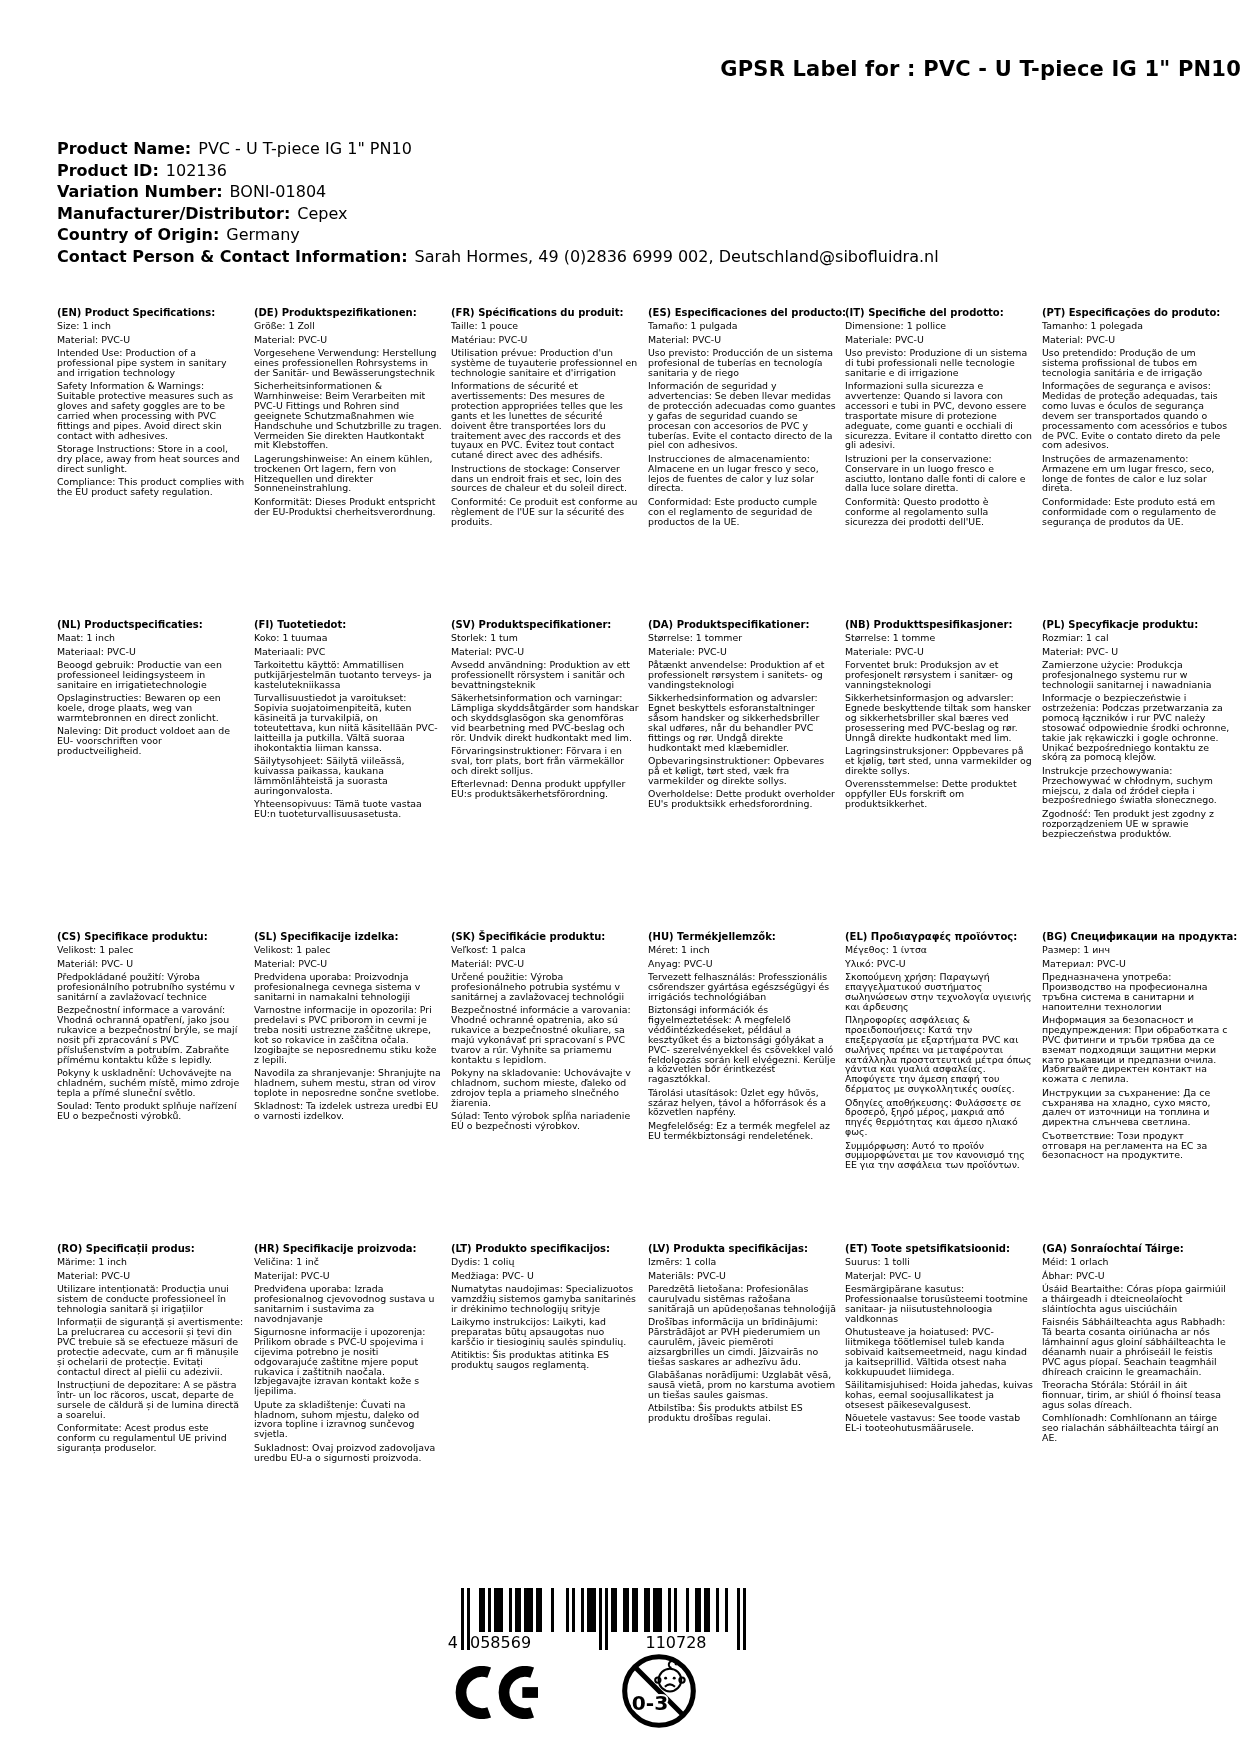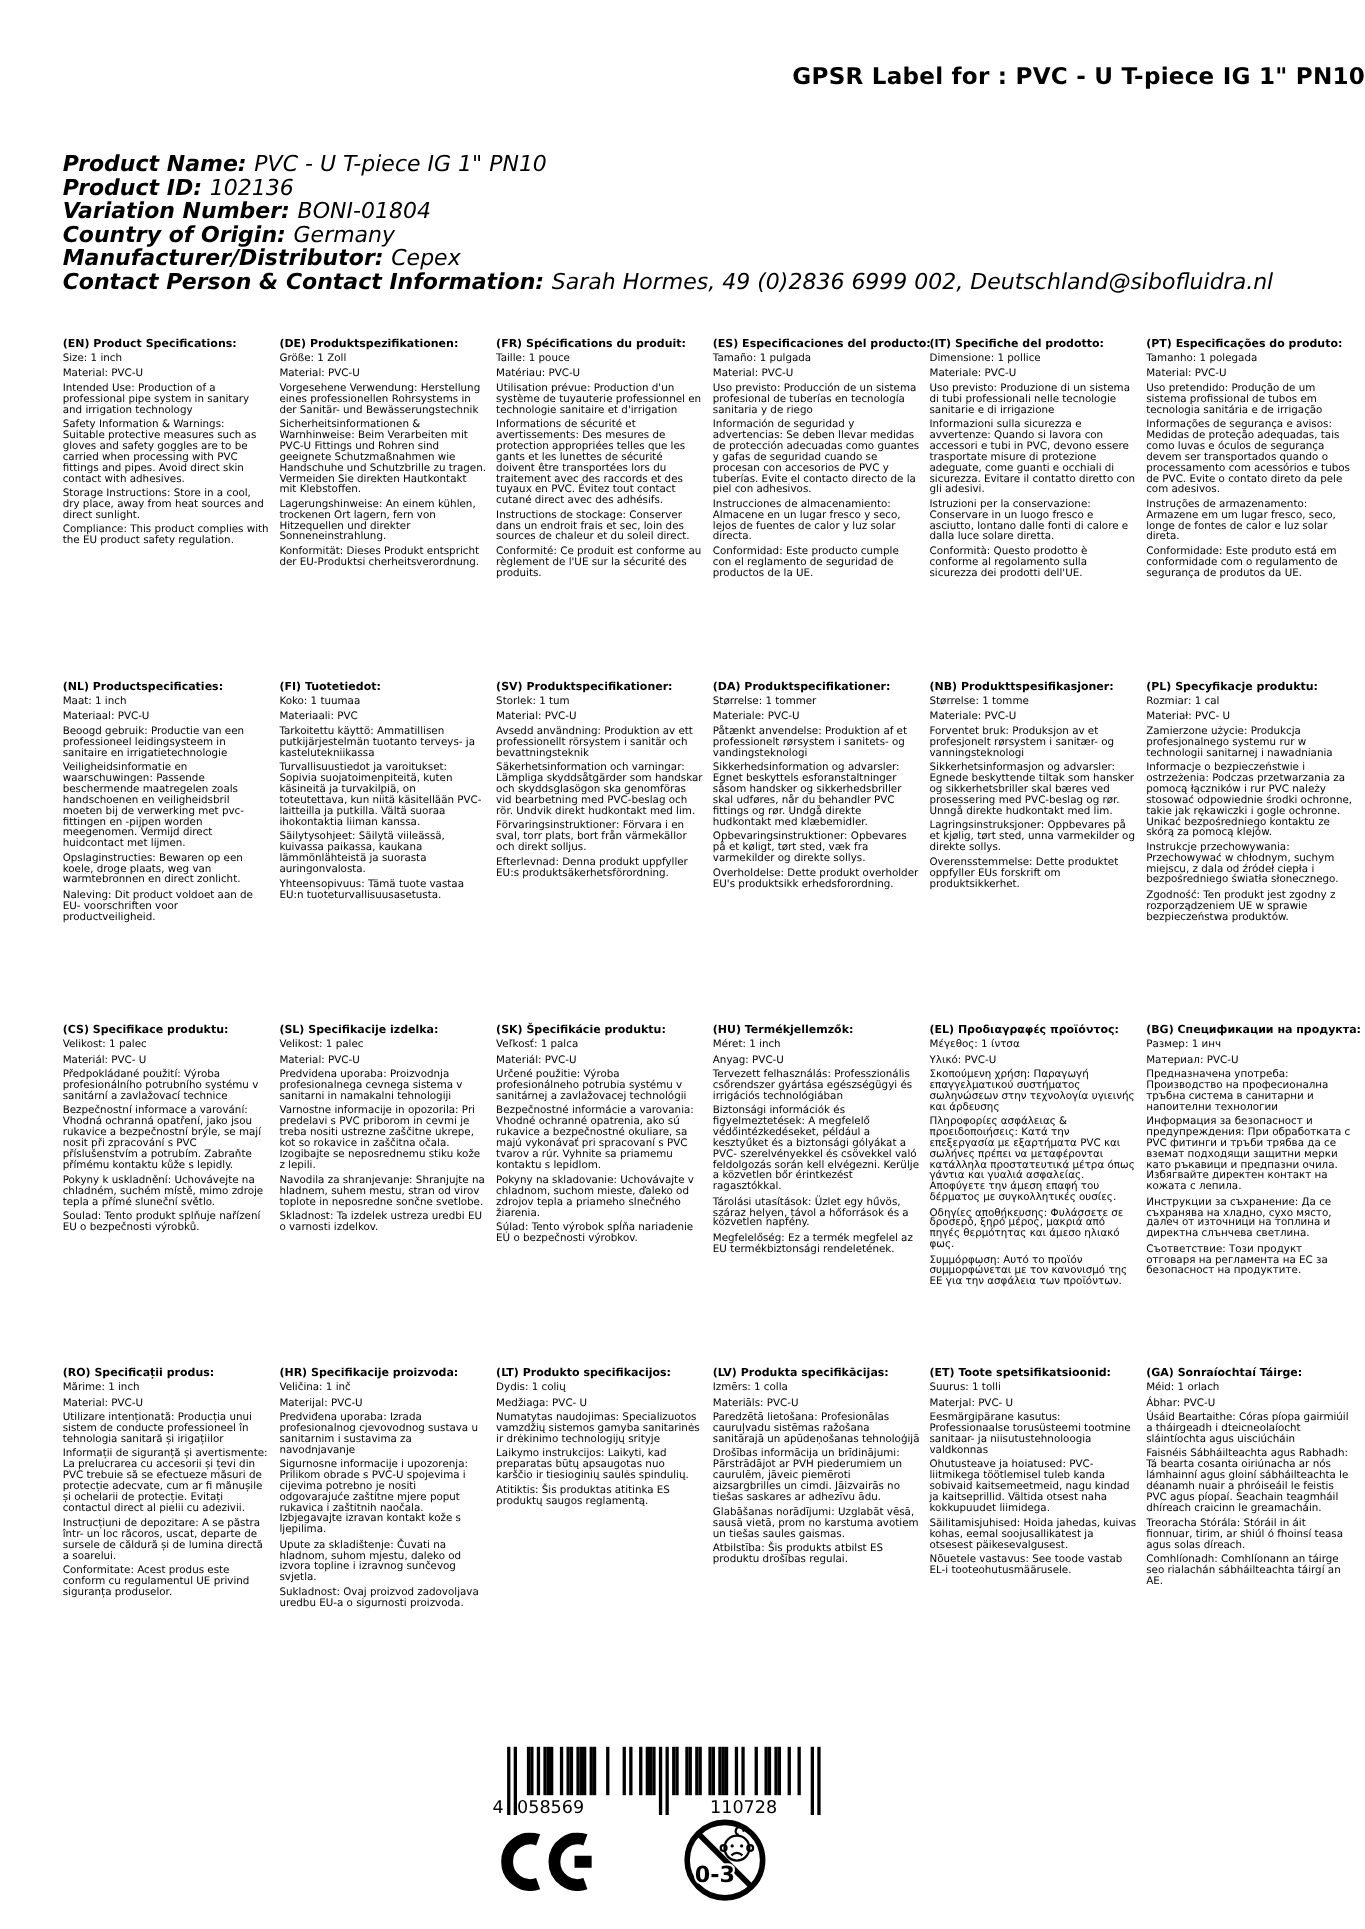--- a/index.html
+++ b/index.html
@@ -4,21 +4,21 @@
 <style>
   html,body{margin:0;padding:0;background:#e8e8e8;}
   .page{
     position:relative;width:1241px;height:1754px;margin:0 auto;background:#ffffff;
     font-family:"DejaVu Sans",sans-serif;color:#000;overflow:hidden;
   }
   .doc-title{
     position:absolute;top:57px;left:0;width:100%;text-align:right;
     font-size:21px;font-weight:bold;letter-spacing:0.2px;
   }
-  .product-info{position:absolute;left:57px;top:138px;font-size:20px;line-height:21.6px;font-style:italic;}
+  .product-info{position:absolute;left:57px;top:138px;font-size:16px;line-height:21.6px;}
   .product-info .row{white-space:nowrap;}
   .product-info .lbl{font-weight:bold;margin-right:7px;}
   .lang-grid{
     position:absolute;left:57px;top:308px;
     display:grid;grid-template-columns:repeat(6,188px);column-gap:9px;grid-auto-rows:312px;
   }
   .lang-block{font-size:9.4px;line-height:9.9px;overflow:visible;}
   .lang-heading{font-size:10px;font-weight:bold;white-space:nowrap;margin:0 0 1px 0;}
   .lang-par{margin:3.4px 0 0 0;padding:0;}
   
@@ -46,24 +46,24 @@
     <div class="row">
       <span class="lbl">Product Name:</span><span>PVC - U T-piece IG 1" PN10</span>
     </div>
     <div class="row">
       <span class="lbl">Product ID:</span><span>102136</span>
     </div>
     <div class="row">
       <span class="lbl">Variation Number:</span><span>BONI-01804</span>
     </div>
     <div class="row">
+      <span class="lbl">Manufacturer/Distributor:</span><span>Cepex</span>
+    </div>
+    <div class="row">
       <span class="lbl">Country of Origin:</span><span>Germany</span>
-    </div>
-    <div class="row">
-      <span class="lbl">Manufacturer/Distributor:</span><span>Cepex</span>
     </div>
     <div class="row">
       <span class="lbl">Contact Person &amp; Contact Information:</span><span>Sarah Hormes, 49 (0)2836 6999 002, Deutschland@sibofluidra.nl</span>
     </div>
   </div>
 
   <div class="lang-grid">
       <div class="lang-block">
         <div class="lang-heading">(EN) Product Specifications:</div>
         <p class="lang-par">Size: 1 inch</p>
@@ -116,21 +116,20 @@
         <p class="lang-par">Uso pretendido: Produção de um sistema profissional de tubos em tecnologia sanitária e de irrigação</p>
         <p class="lang-par">Informações de segurança e avisos: Medidas de proteção adequadas, tais como luvas e óculos de segurança devem ser transportados quando o processamento com acessórios e tubos de PVC. Evite o contato direto da pele com adesivos.</p>
         <p class="lang-par">Instruções de armazenamento: Armazene em um lugar fresco, seco, longe de fontes de calor e luz solar direta.</p>
         <p class="lang-par">Conformidade: Este produto está em conformidade com o regulamento de segurança de produtos da UE.</p>
       </div>
       <div class="lang-block">
         <div class="lang-heading">(NL) Productspecificaties:</div>
         <p class="lang-par">Maat: 1 inch</p>
         <p class="lang-par">Materiaal: PVC-U</p>
         <p class="lang-par">Beoogd gebruik: Productie van een professioneel leidingsysteem in sanitaire en irrigatietechnologie</p>
-        <p class="lang-par">Veiligheidsinformatie en waarschuwingen: Passende beschermende maatregelen zoals handschoenen en veiligheidsbril moeten bij de verwerking met pvc- fittingen en -pijpen worden meegenomen. Vermijd direct huidcontact met lijmen.</p>
         <p class="lang-par">Opslaginstructies: Bewaren op een koele, droge plaats, weg van warmtebronnen en direct zonlicht.</p>
         <p class="lang-par">Naleving: Dit product voldoet aan de EU- voorschriften voor productveiligheid.</p>
       </div>
       <div class="lang-block">
         <div class="lang-heading">(FI) Tuotetiedot:</div>
         <p class="lang-par">Koko: 1 tuumaa</p>
         <p class="lang-par">Materiaali: PVC</p>
         <p class="lang-par">Tarkoitettu käyttö: Ammatillisen putkijärjestelmän tuotanto terveys- ja kastelutekniikassa</p>
         <p class="lang-par">Turvallisuustiedot ja varoitukset: Sopivia suojatoimenpiteitä, kuten käsineitä ja turvakilpiä, on toteutettava, kun niitä käsitellään PVC-laitteilla ja putkilla. Vältä suoraa ihokontaktia liiman kanssa.</p>
         <p class="lang-par">Säilytysohjeet: Säilytä viileässä, kuivassa paikassa, kaukana lämmönlähteistä ja suorasta auringonvalosta.</p>

